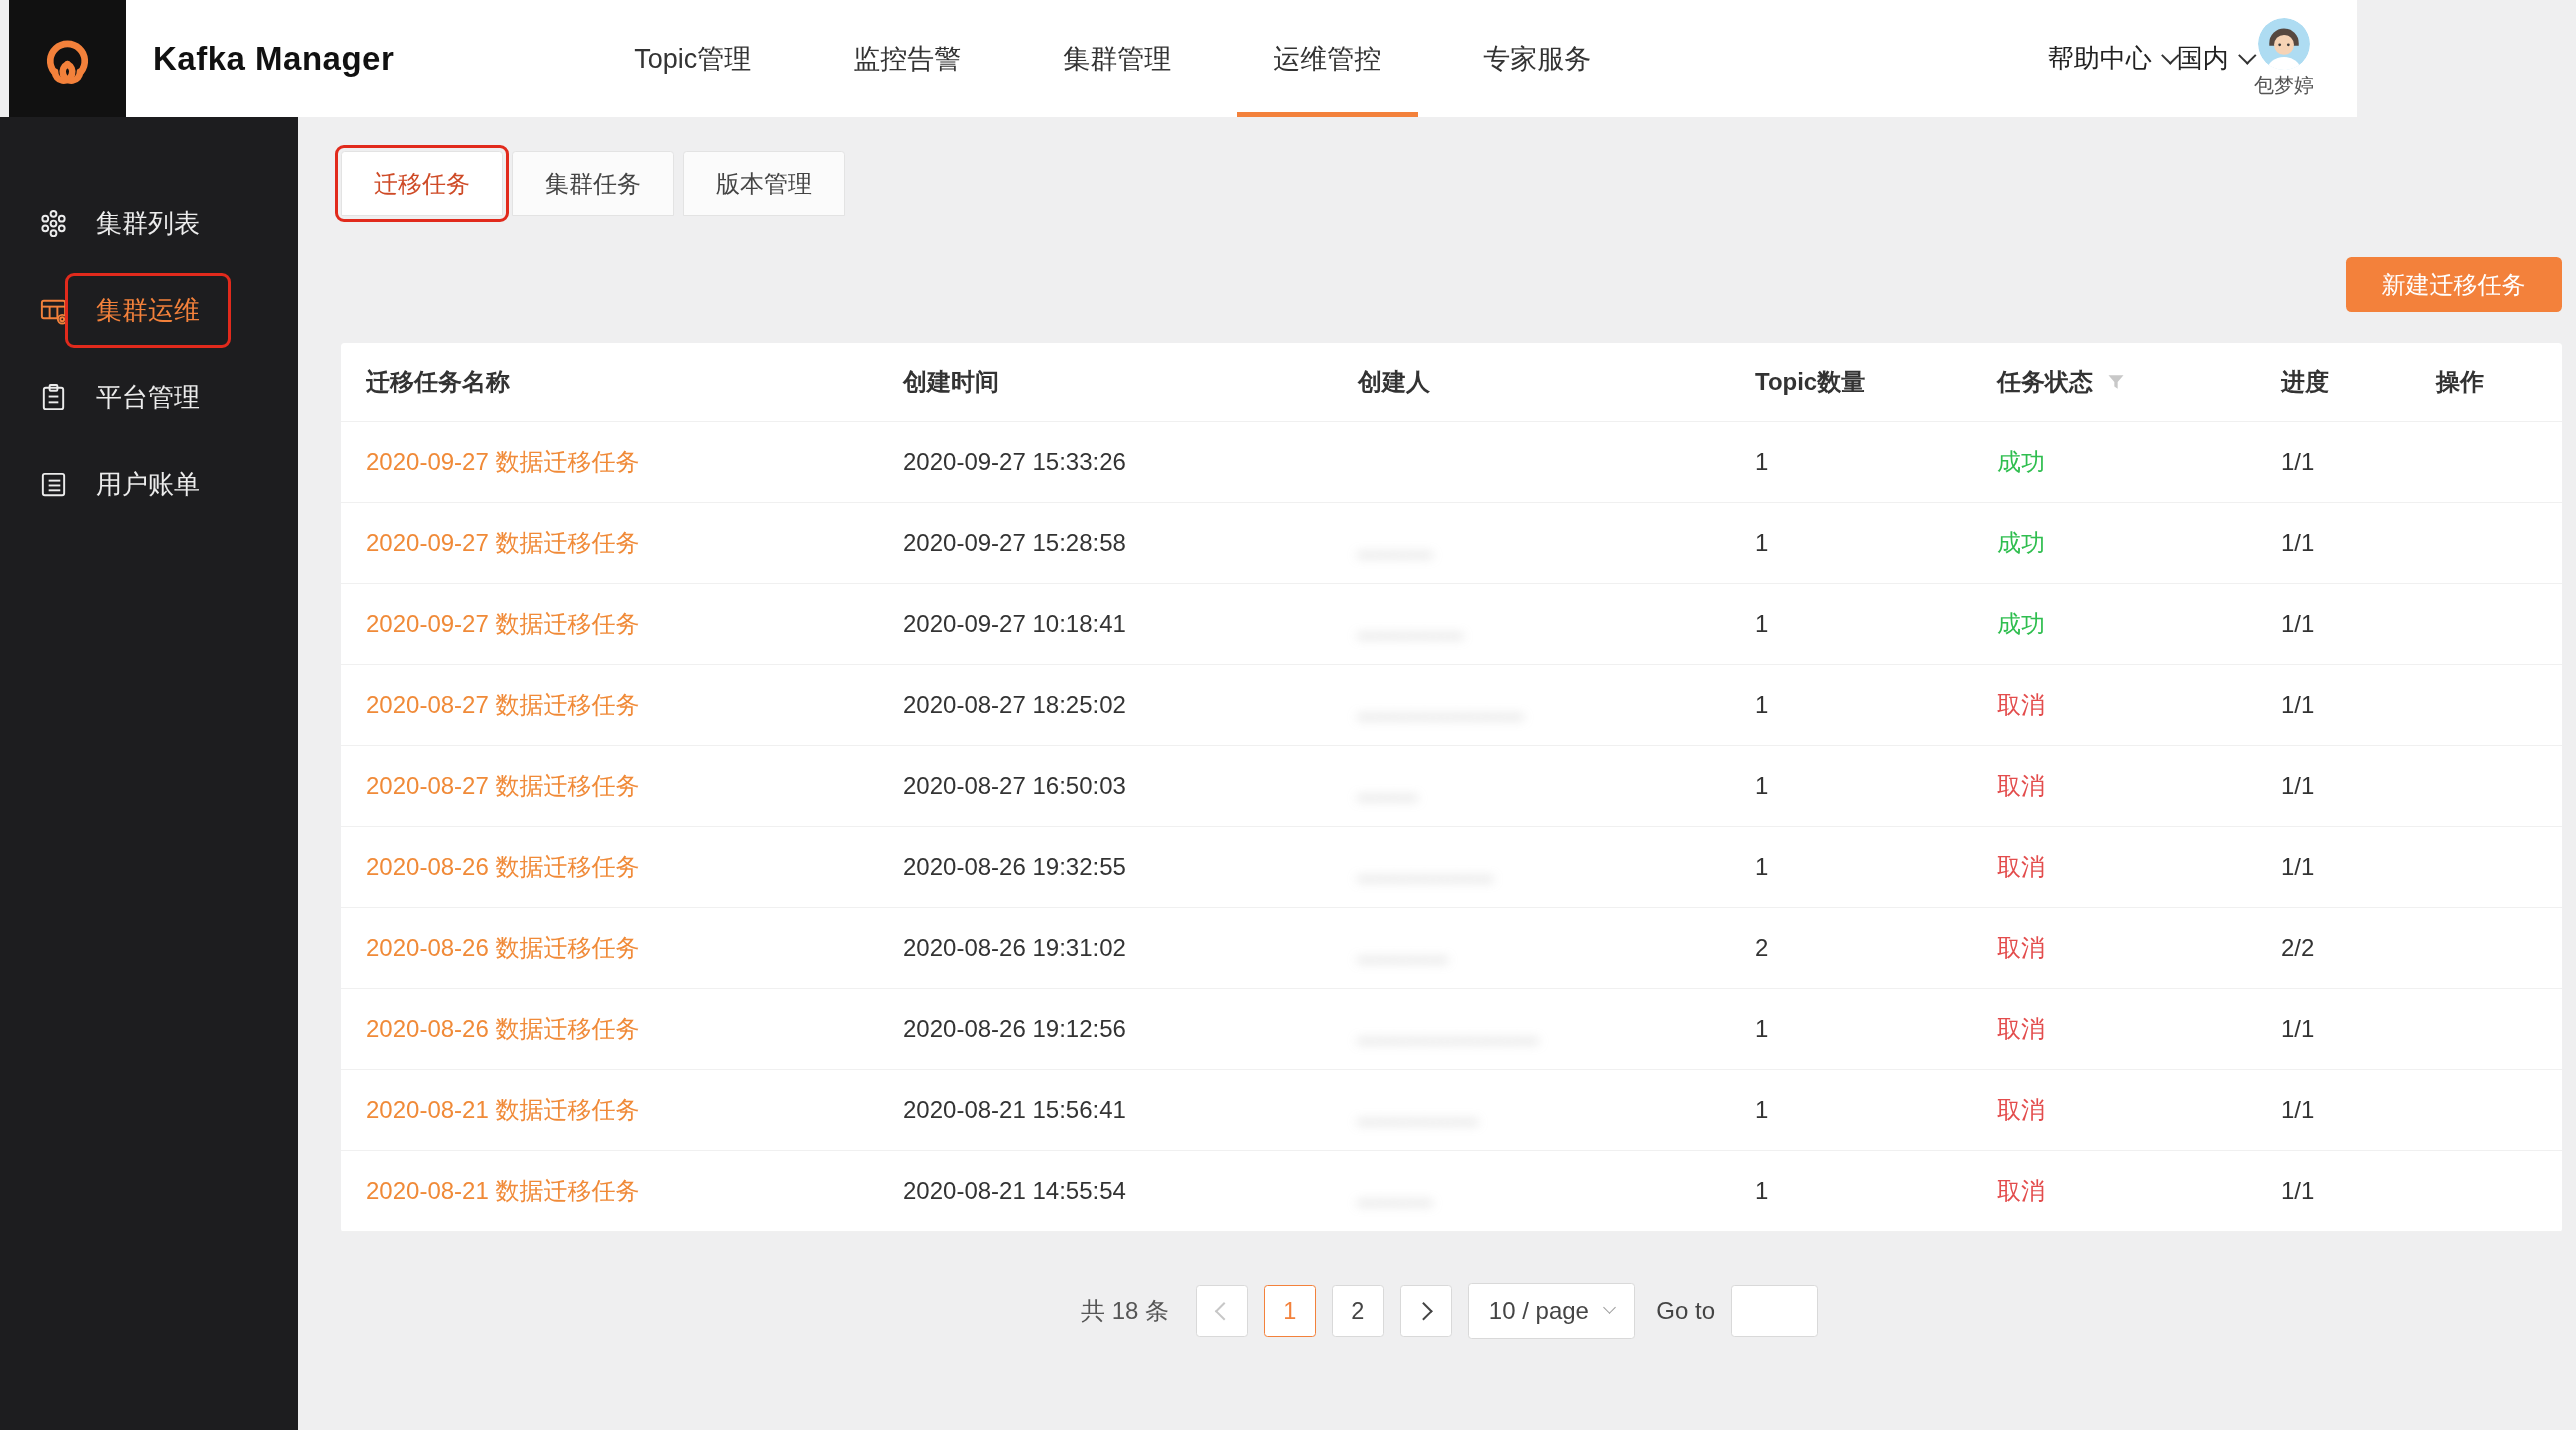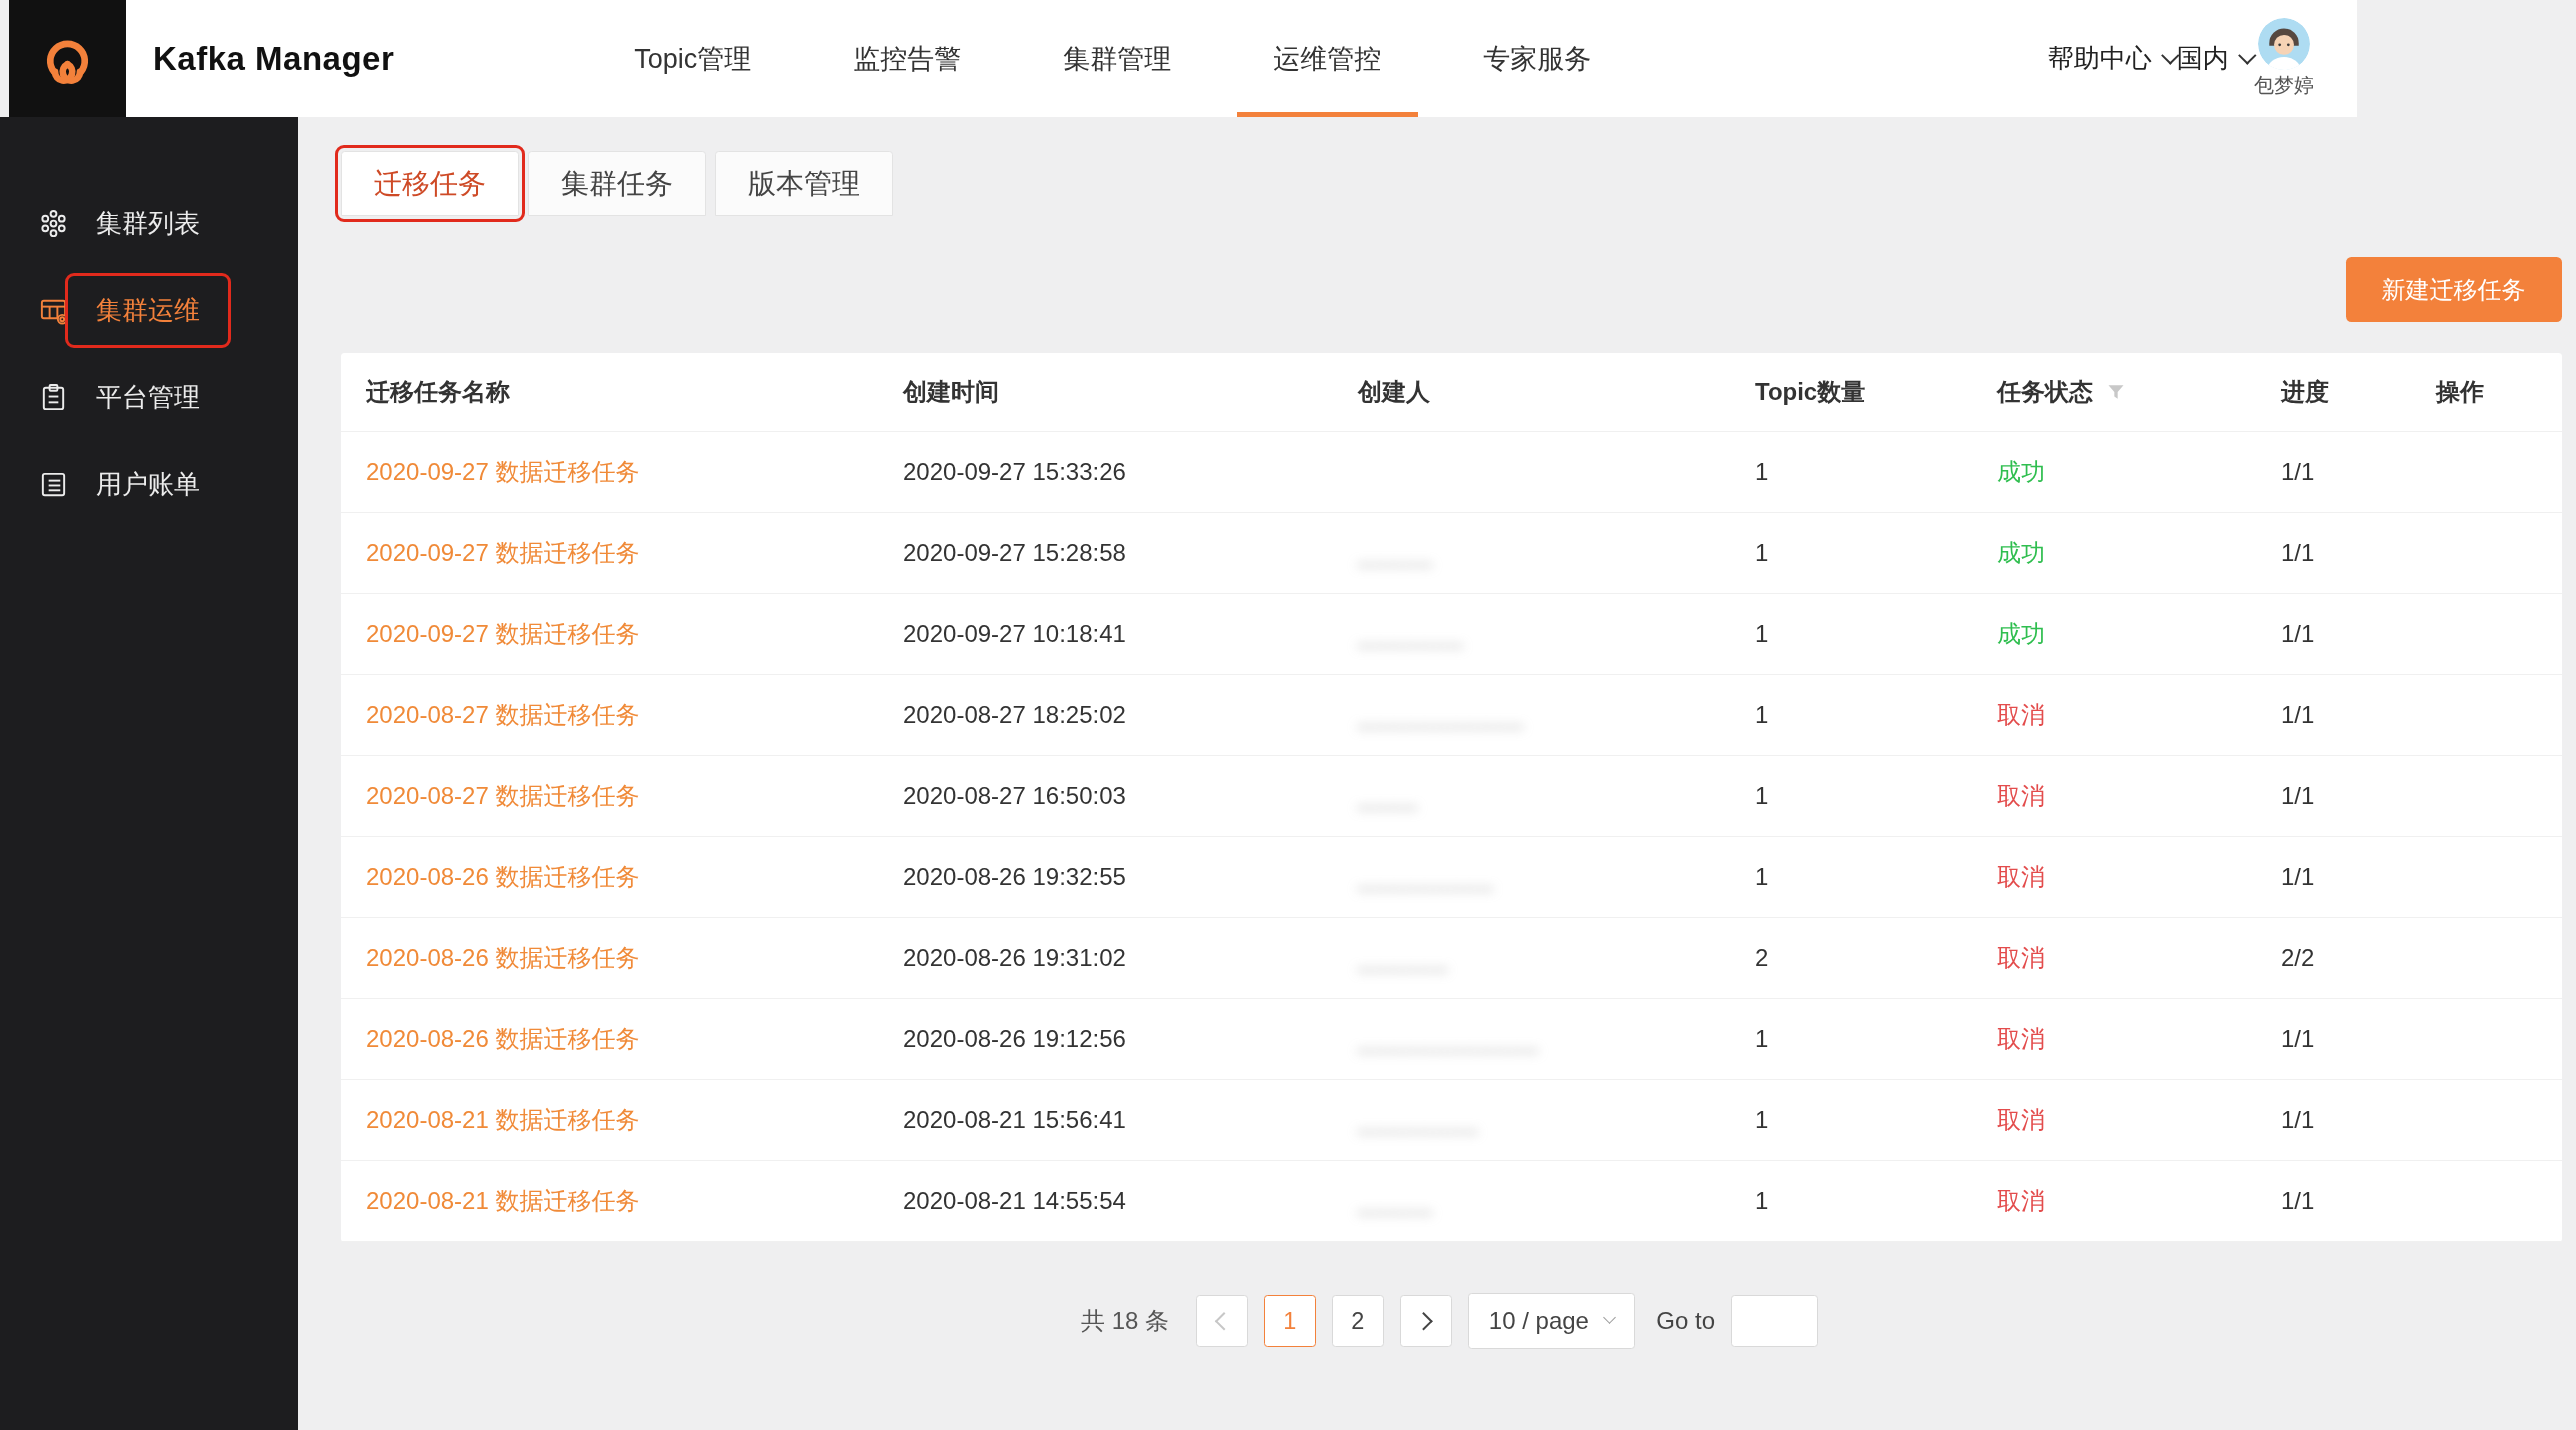--- a/index.html
+++ b/index.html
@@ -46,29 +46,29 @@
 
   
   .annotated{position:relative;}
   .annotated::after{content:"";position:absolute;border:3.6px solid var(--annotation);border-radius:9px;pointer-events:none;}
   .side-label.annotated::after{inset:-20px -31px;}
   .tab.annotated::after{inset:-7.2px;}
 
   
   .content{position:absolute;left:298px;top:117px;right:0;bottom:0;background:#EFEFF0;padding:34px 14.4px 0 43px;}
   .tabs{display:flex;gap:9px;}
-  .tab{height:65px;line-height:63px;padding:0 32px;background:#FBFBFB;border:0.9px solid #E3E3E3;border-radius:3.6px 3.6px 0 0;font-size:28px;color:#444;cursor:pointer;white-space:nowrap;}
+  .tab{height:65px;line-height:63px;padding:0 32px;background:#FBFBFB;border:0.9px solid #E3E3E3;border-radius:3.6px 3.6px 0 0;font-size:24px;color:#444;cursor:pointer;white-space:nowrap;}
   .tab.active{background:#fff;color:#CE4A26;}
 
   .toolbar{margin-top:41px;display:flex;align-items:center;}
   .search-box{position:relative;width:390px;}
   .search-input{width:100%;height:65px;border:0.9px solid #DCDCDC;border-radius:5.4px;padding:0 65px 0 23.5px;font-size:23.5px;color:#333;background:#fff;outline:none;font-family:inherit;}
   .search-input::placeholder{color:#C2C2C2;}
   .search-icon{position:absolute;right:20px;top:17px;width:31px;height:31px;}
-  .create-btn{margin-left:auto;height:65px;padding:0 36px;background:var(--accent);color:#fff;font-size:24px;border:none;border-radius:5.4px;cursor:pointer;font-family:inherit;white-space:nowrap;}
+  .create-btn{margin-left:auto;height:55px;padding:0 36px;background:var(--accent);color:#fff;font-size:24px;border:none;border-radius:5.4px;cursor:pointer;font-family:inherit;white-space:nowrap;}
 
   
   .table-card{margin-top:31px;background:#fff;border-radius:3.6px;}
   .tr{display:grid;grid-template-columns:537px 455px 397px 242px 284px 155px 1fr;align-items:center;height:81px;border-bottom:0.9px solid #F0F0F0;font-size:24px;}
   .tr.head{height:79px;font-weight:600;color:#333;}
   .td{padding-left:25px;white-space:nowrap;overflow:hidden;display:flex;align-items:center;}
   .td.name{color:#F08A38;cursor:pointer;}
   .status.success{color:var(--green);}
   .status.danger{color:var(--red);}
   .blurred{filter:blur(5.4px);color:#8E8E8E;letter-spacing:1.8px;}

